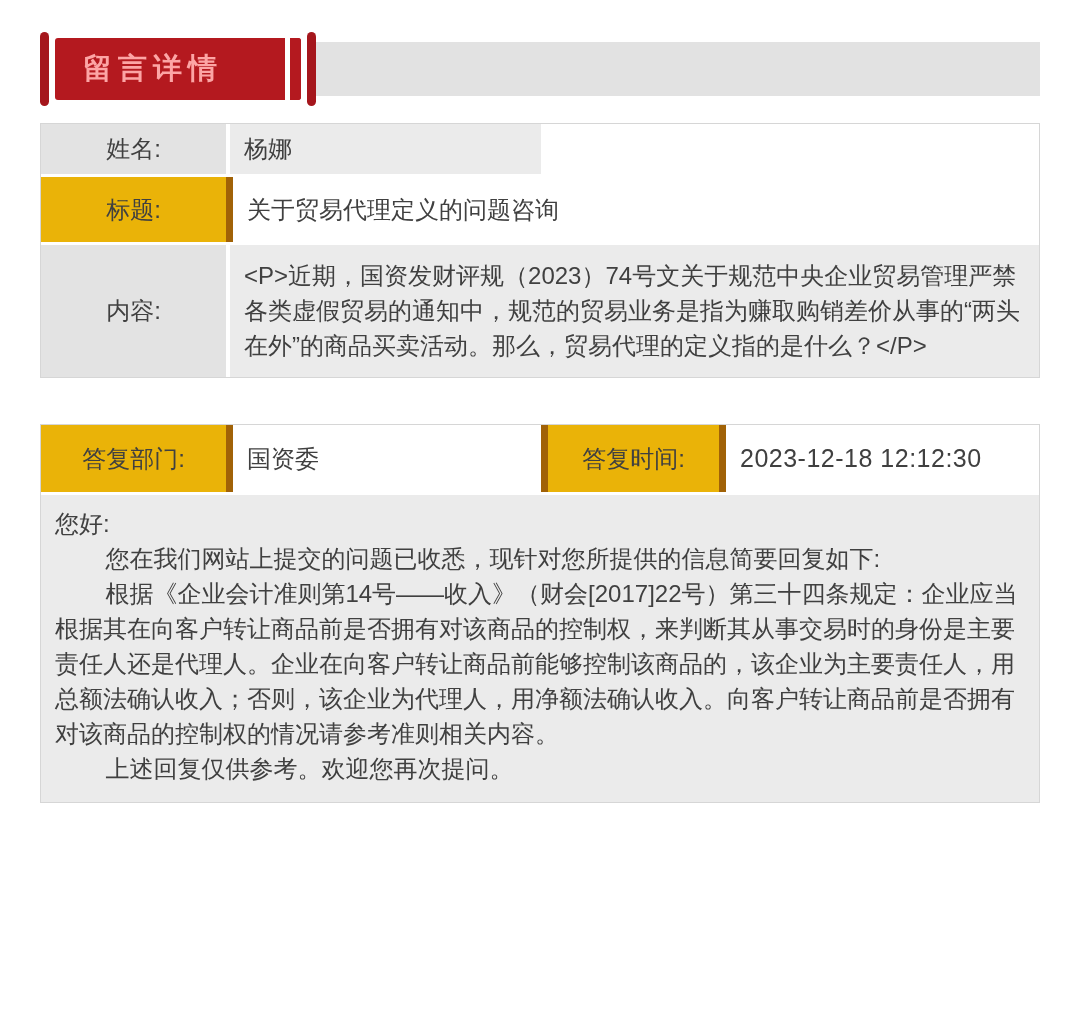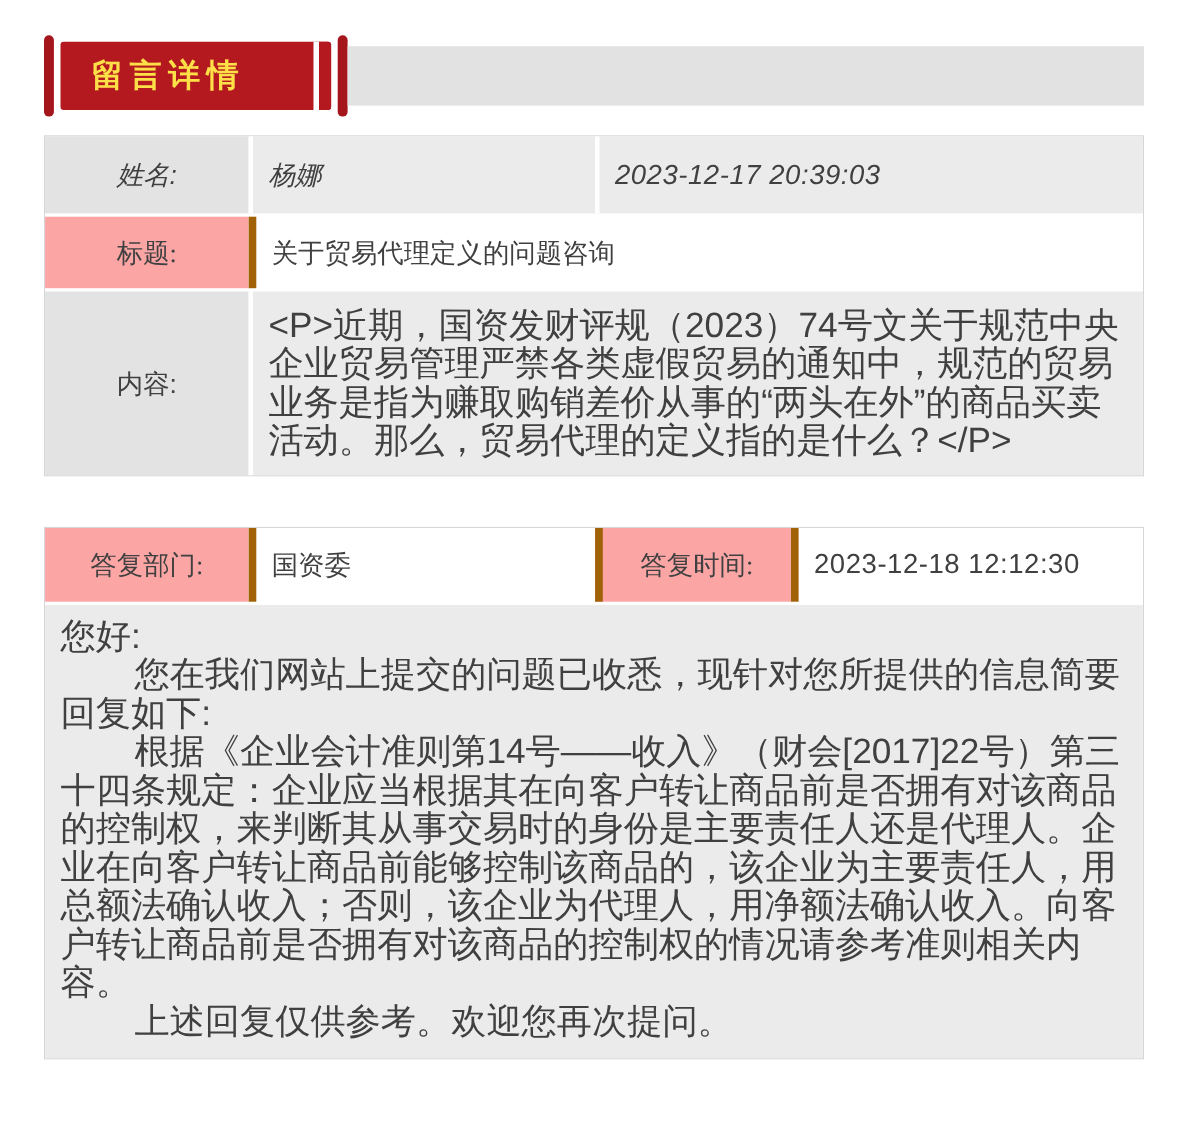--- a/index.html
+++ b/index.html
@@ -17,21 +17,21 @@
     width:9px; height:74px; flex:none;
     background:#a5161c; border-radius:5px;
   }
   .tab {
     margin:0 6px; width:246px; height:62px; flex:none;
     background:#b4191f; border-radius:3px;
     display:flex; align-items:center;
     box-sizing:border-box;
   }
   .tab-title {
-    margin-left:28px; color:#fde047;
+    margin-left:28px; color:#fca5a5;
     font-size:29px; font-weight:bold; letter-spacing:6px;
     white-space:nowrap;
   }
   .tab-slit { margin-left:auto; width:5px; height:62px; background:#ffffff; flex:none; }
   .tab-end  { width:11px; height:62px; background:#b4191f; border-radius:0 3px 3px 0; flex:none; }
   .strip { flex:1; height:54px; background:#e2e2e2; }
 
   
   .dtable { border:1px solid #d6d6d6; background:#ffffff; }
   .t1 { margin-top:17px; }
@@ -53,32 +53,32 @@
     display:flex; align-items:center;
     padding:16px 14px; font-size:24px; box-sizing:border-box;
   }
   .c-mid  { width:315px; flex:none; }
   .c-lab2 { width:178px; flex:none; }
   .c-last { flex:1; }
   .c-date { font-size:25px; letter-spacing:0.5px; }
 
   .gray  .c-label { background:#e3e3e3; }
   .gray  .c-val   { background:#ebebeb; }
-  .white .c-label { background:#fca5a5;font-family:Liberation Serif, serif; }
+  .white .c-label { background:#eab308; }
   .white .c-val   { background:#ffffff; }
 
-  .r-top   { height:70px;font-style:italic; }
+  .r-top   { height:50px; }
   .r-title { height:65px; }
   .r4      { height:67px; }
 
   .c-text {
     display:block; padding:13px 14px 14px 14px;
     line-height:35px;
   }
-  .c-text p { margin:0; font-size:32px; line-height:35px; }
+  .c-text p { margin:0; font-size:24px; line-height:35px; }
   .c-text p.indent { text-indent:2.1em; }
   .reply-cell { padding:11px 14px 16px 14px; }
 </style>
 </head>
 <body>
 
 <div class="page">
 
   <div class="banner">
     <div class="rib-bar"></div>
@@ -89,21 +89,20 @@
     </div>
     <div class="rib-bar"></div>
     <div class="strip"></div>
   </div>
 
   <div class="dtable t1">
 
     <div class="row gray r-top">
       <div class="c-label">姓名:</div>
       <div class="c-val c-mid">杨娜</div>
-      <div class="c-val c-last c-date">2023-12-17 20:39:03</div>
     </div>
 
     <div class="row white r-title">
       <div class="c-label">标题:</div>
       <div class="c-val c-last">关于贸易代理定义的问题咨询</div>
     </div>
 
     <div class="row gray">
       <div class="c-label">内容:</div>
       <div class="c-val c-last c-text">

